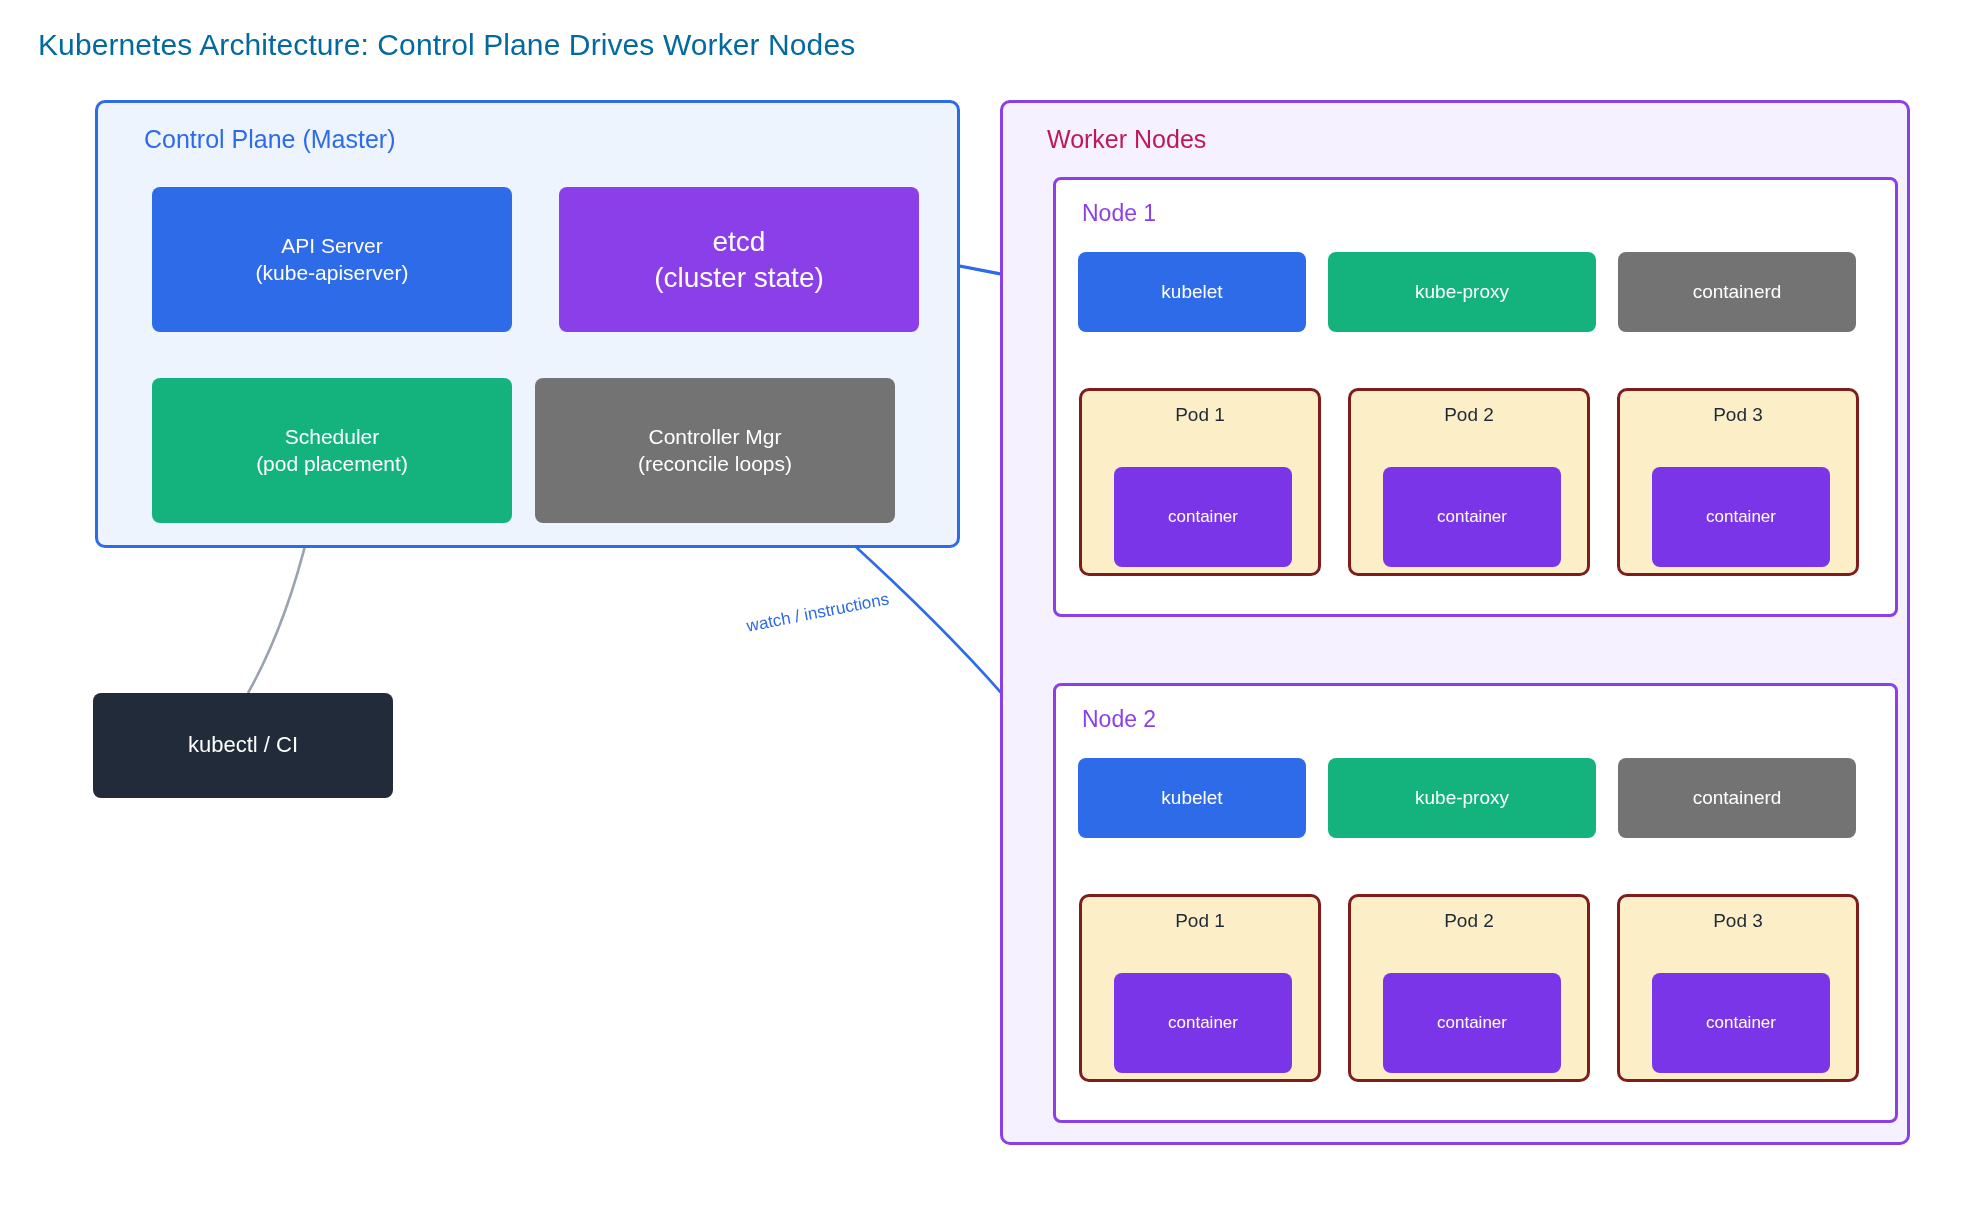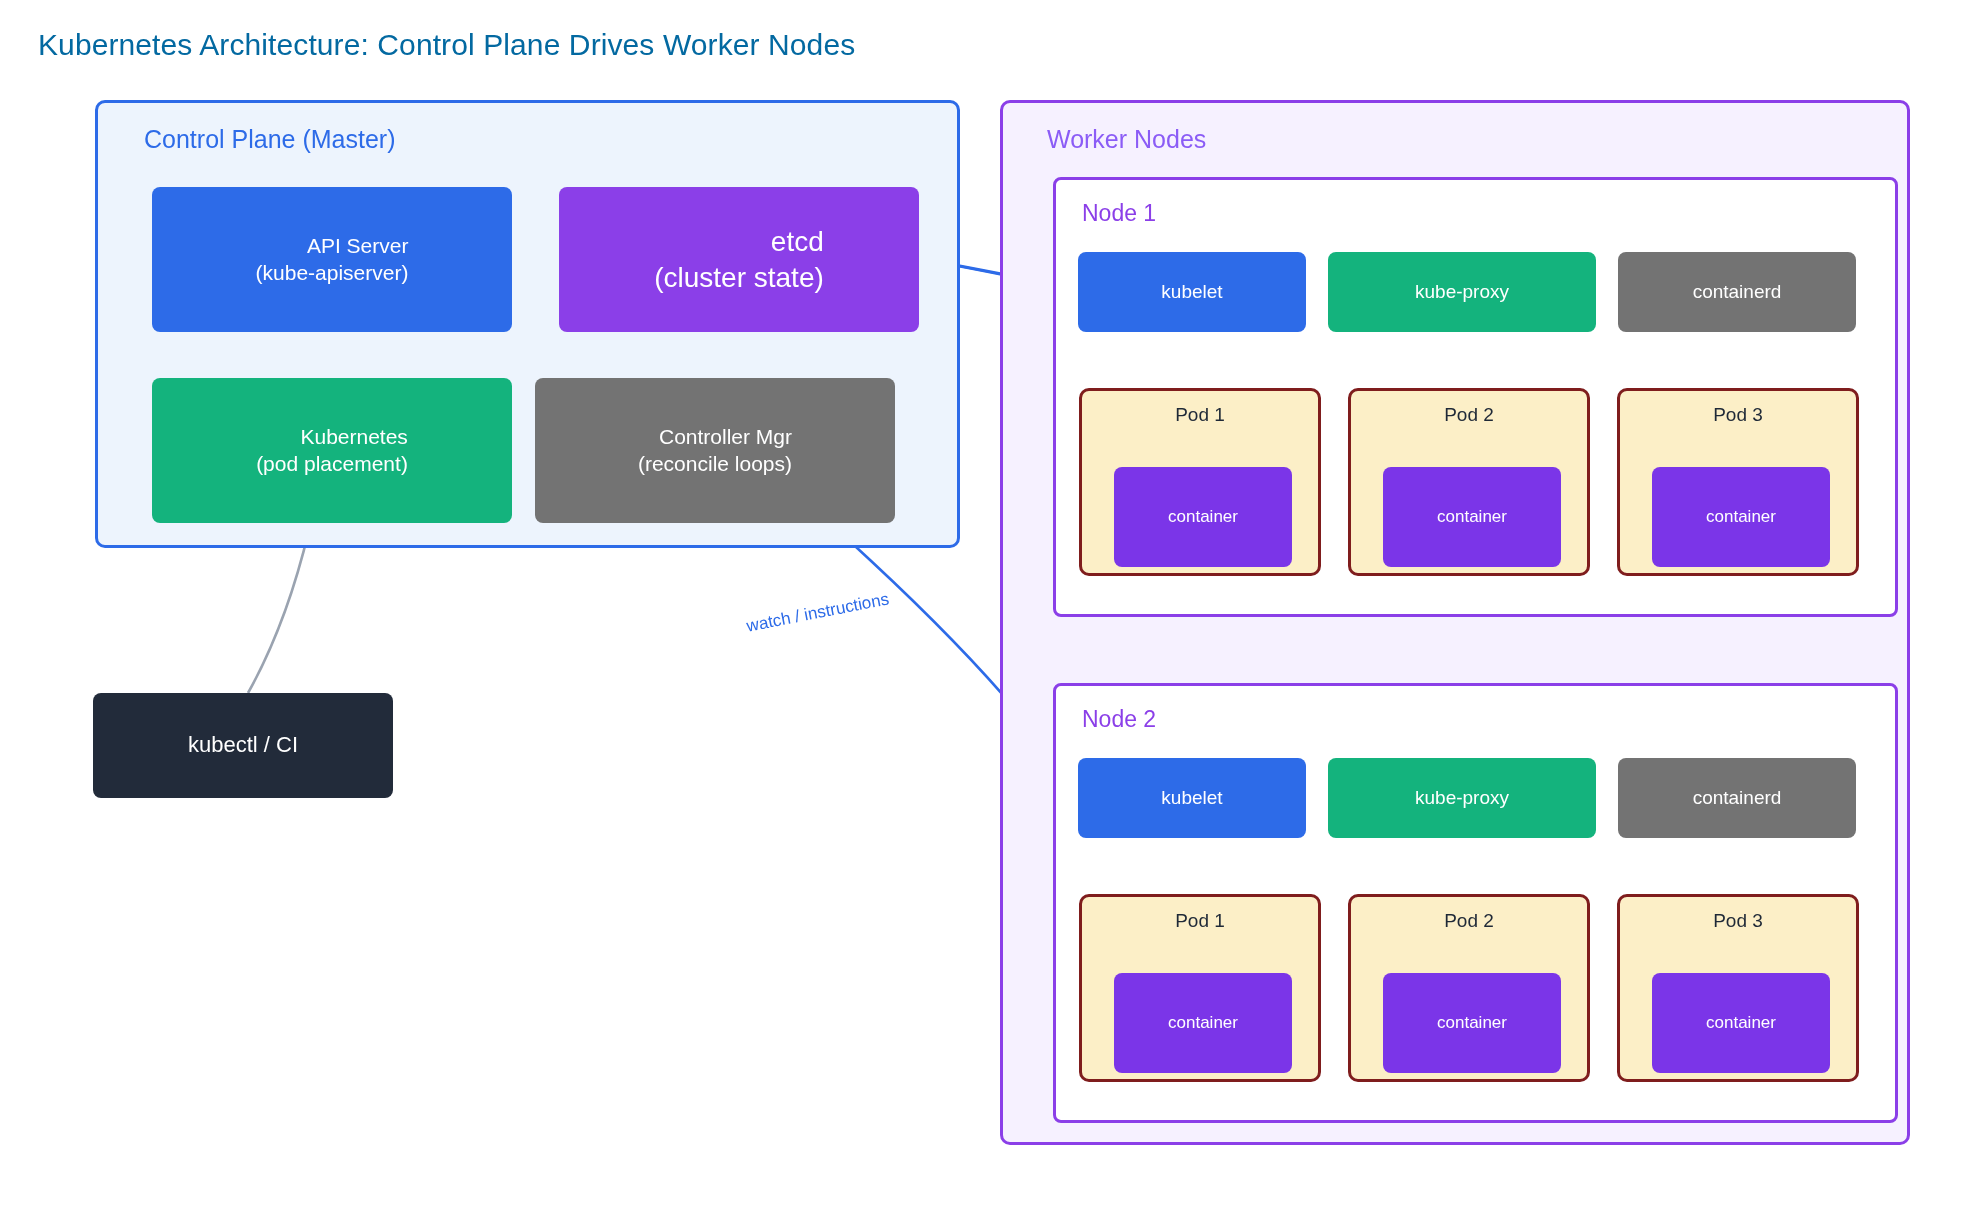--- a/index.html
+++ b/index.html
@@ -57,21 +57,21 @@
     width: 910px;
     height: 1045px;
     background: #f6f1ff;
     border: 3px solid #8b3fe8;
   }
   #worker-nodes-title {
     position: absolute;
     left: 44px;
     top: 22px;
     font-size: 25px;
-    color: #8b5cf6;
+    color: #be185d;
     white-space: nowrap;
   }
 
   
   .node-panel {
     position: absolute;
     background: #ffffff;
     border: 3px solid #8b3fe8;
     border-radius: 8px;
     box-sizing: border-box;
@@ -93,21 +93,21 @@
     border-radius: 8px;
     display: flex;
     align-items: center;
     justify-content: center;
     color: #ffffff;
     font-size: 20px;
     text-align: center;
     line-height: 1.28;
     box-sizing: border-box;
   }
-  .comp-box .lines { white-space: pre-line; text-align: right; }
+  .comp-box .lines { white-space: pre-line; }
 
   .c-blue   { background: #2d6be8; }
   .c-purple { background: #8b3fe8; }
   .c-green  { background: #14b37d; }
   .c-orange { background: #737373; }
   .c-dark   { background: #222b3a; }
 
   
   #api-server     { left: 152px; top: 187px; width: 360px; height: 145px; font-size: 21px; }
   #etcd           { left: 535px; top: 187px; width: 360px; height: 145px; font-size: 28px; margin-left: 24px; }
@@ -222,21 +222,21 @@
 
 <div class="comp-box c-blue" id="api-server">
   <span class="lines">API Server
 (kube-apiserver)</span>
 </div>
 <div class="comp-box c-purple" id="etcd">
   <span class="lines">etcd
 (cluster state)</span>
 </div>
 <div class="comp-box c-green" id="scheduler">
-  <span class="lines">Kubernetes
+  <span class="lines">Scheduler
 (pod placement)</span>
 </div>
 <div class="comp-box c-orange" id="controller-mgr">
   <span class="lines">Controller Mgr
 (reconcile loops)</span>
 </div>
 
 <div class="comp-box c-dark" id="kubectl-box">
   <span class="lines">kubectl / CI</span>
 </div>

